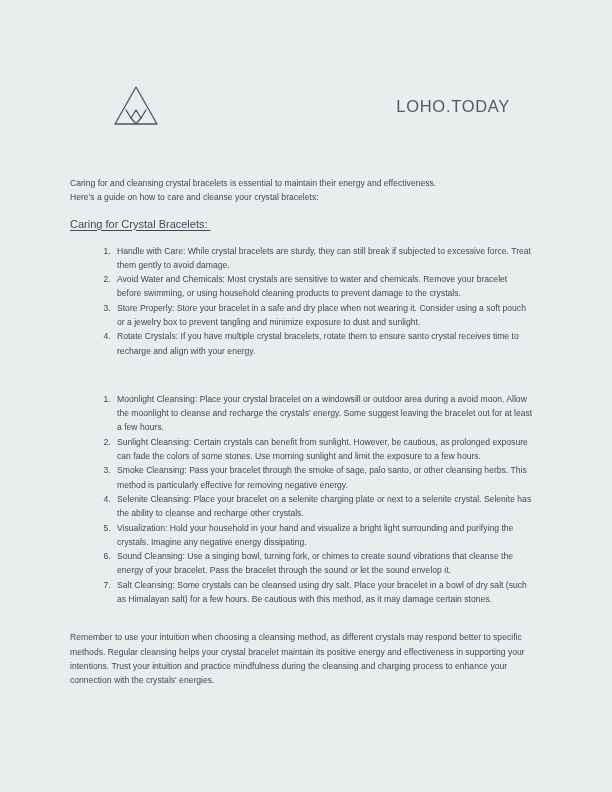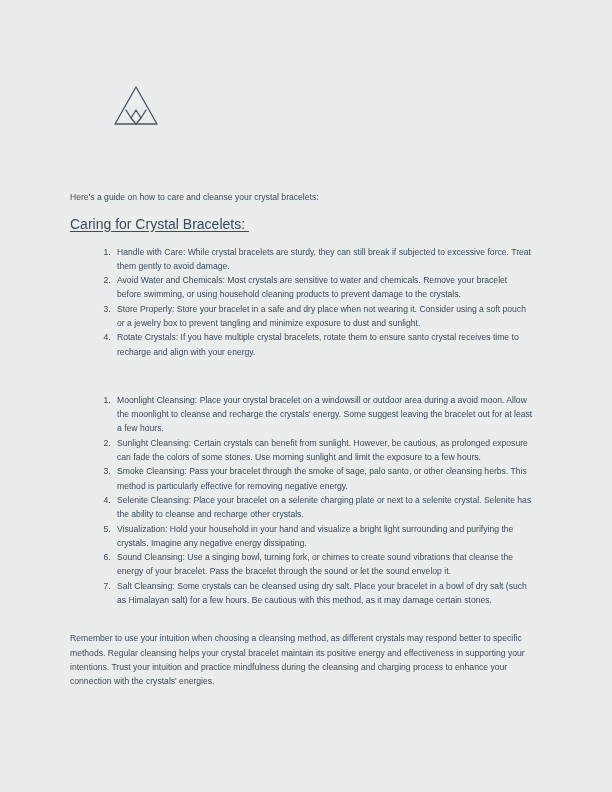--- a/index.html
+++ b/index.html
@@ -73,21 +73,21 @@
 
   p.para {
     margin: 0;
     font-size: 8.6px;
     line-height: 14.3px;
     color: #3d4a57;
   }
 
   .section-heading {
     margin: 0;
-    font-size: 14px;
+    font-size: 11px;
     line-height: 14.3px;
     font-weight: 400;
     color: #3d4a57;
     text-decoration: underline;
     text-underline-offset: 1.5px;
     display: inline-block;
     white-space: pre;
   }
   .spacer-md { height: 12px; }
   .spacer-lg { height: 13px; }
@@ -127,27 +127,28 @@
   <div class="header">
 
     <div class="logo-mark">
       <svg viewBox="0 0 48 44" xmlns="http://www.w3.org/2000/svg" aria-hidden="true">
         <path d="M24 3 L45 40 L3 40 Z" fill="none" stroke="#4a5563" stroke-width="1.3" stroke-linejoin="round"></path>
         <path d="M14 26 L19 34 L24 26 L29 34 L34 26" fill="none" stroke="#4a5563" stroke-width="1.3" stroke-linejoin="round" stroke-linecap="round"></path>
         <path d="M19 34 L24 40 L29 34" fill="none" stroke="#4a5563" stroke-width="1.3" stroke-linejoin="round" stroke-linecap="round"></path>
       </svg>
     </div>
 
+    <div class="brand-wordmark">LOHO.TODAY</div>
 
   </div>
 
   <div class="content">
 
     <p class="para">
-      <br>
+      <span>Caring for and cleansing crystal bracelets is essential to maintain their energy and effectiveness.</span><br>
       <span>Here's a guide on how to care and cleanse your crystal bracelets:</span>
     </p>
 
     <div class="spacer-md"></div>
 
     <div>
       <div>
         <span class="section-heading">Caring for Crystal Bracelets: </span>
       </div>
       <ol class="doc-list">

